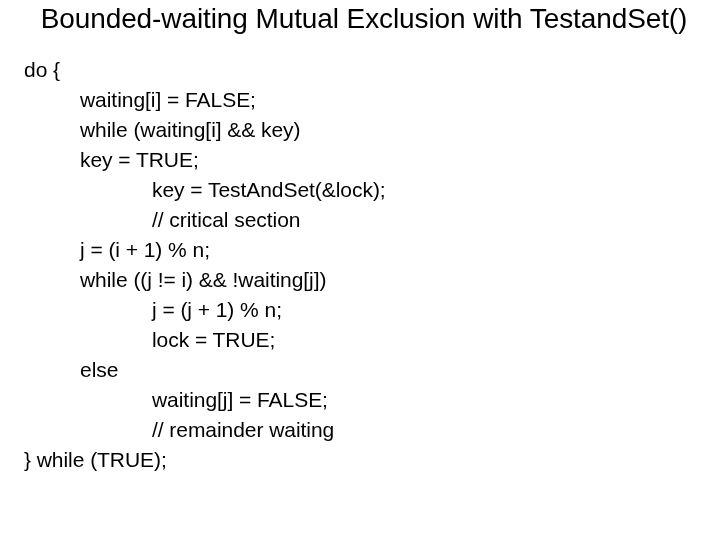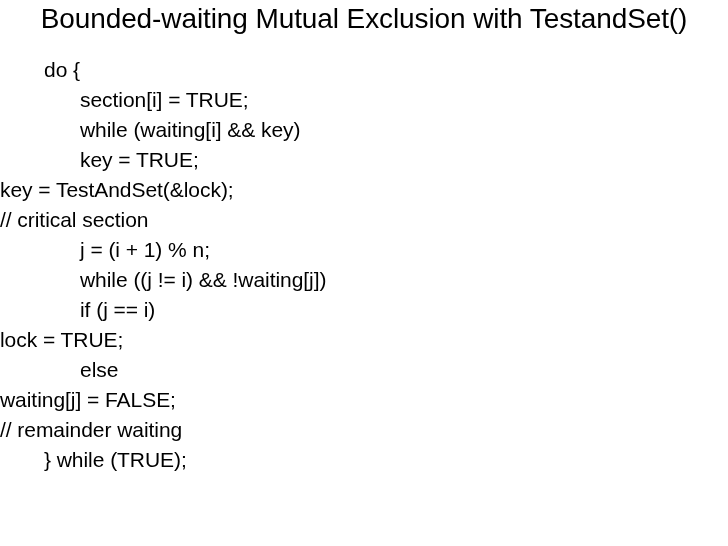--- a/index.html
+++ b/index.html
@@ -50,41 +50,41 @@
   .code-line {
     font-size: 21px;
     line-height: 30px;
     height: 30px;
     font-weight: 400;
     color: #000000;
     white-space: pre;
     letter-spacing: -0.05px;
   }
 
-  .indent-0 { padding-left: 44px; }
+  .indent-0 { padding-left: 24px; }
   .indent-1 { padding-left: 80px; }
-  .indent-2 { }
+  .indent-2 { padding-left: 152px; }
 </style>
 </head>
 <body>
 
 <div id="slide">
 
   <div id="slide-title">Bounded-waiting Mutual Exclusion with TestandSet()</div>
 
   <div id="code-block">
       <div class="code-line indent-0">do {</div>
-      <div class="code-line indent-1">section[i] = TRUE;</div>
+      <div class="code-line indent-1">waiting[i] = FALSE;</div>
       <div class="code-line indent-1">while (waiting[i] &amp;&amp; key)</div>
       <div class="code-line indent-1">key = TRUE;</div>
       <div class="code-line indent-2">key = TestAndSet(&amp;lock);</div>
       <div class="code-line indent-2">// critical section</div>
       <div class="code-line indent-1">j = (i + 1) % n;</div>
       <div class="code-line indent-1">while ((j != i) &amp;&amp; !waiting[j])</div>
-      <div class="code-line indent-1">if (j == i)</div>
+      <div class="code-line indent-2">j = (j + 1) % n;</div>
       <div class="code-line indent-2">lock = TRUE;</div>
       <div class="code-line indent-1">else</div>
       <div class="code-line indent-2">waiting[j] = FALSE;</div>
       <div class="code-line indent-2">// remainder waiting</div>
       <div class="code-line indent-0">} while (TRUE);</div>
     </div>
 
 </div>
 
 </body></html>

